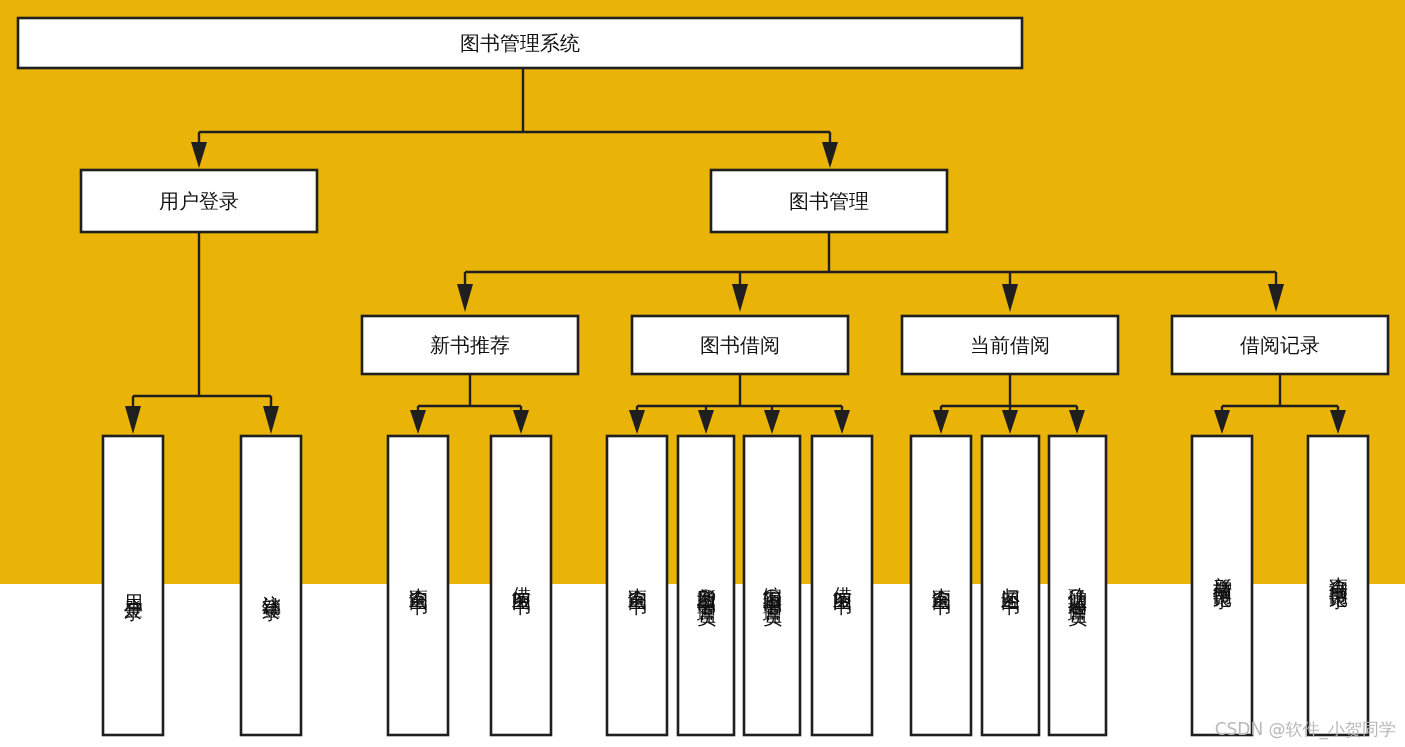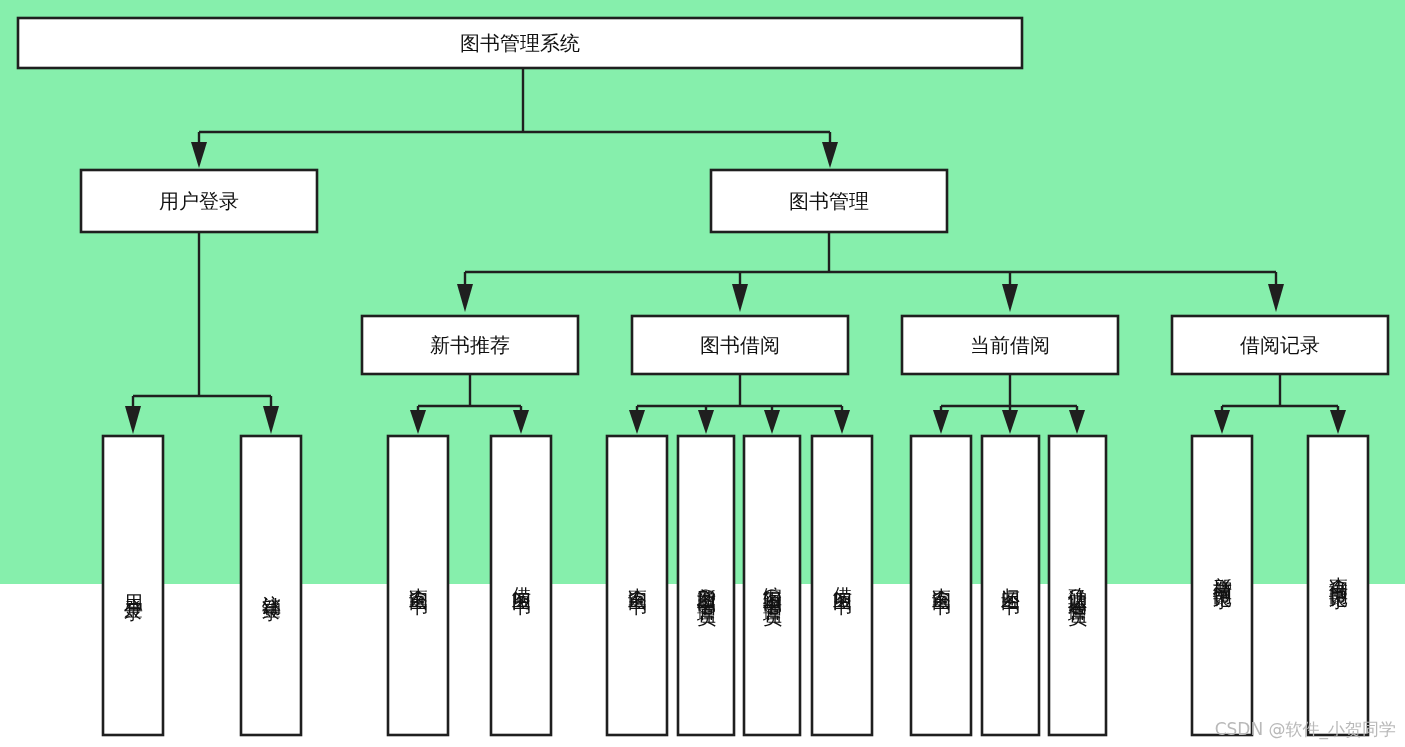--- a/index.html
+++ b/index.html
@@ -11,21 +11,21 @@
   body {
     width: 1405px;
     height: 747px;
     font-family: "DejaVu Sans", "Liberation Sans", sans-serif;
     overflow: hidden;
   }
   #diagram-root {
     position: relative;
     width: 1405px;
     height: 584px;
-    background: #86efac;
+    background: #eab308;
   }
   svg#flowchart {
     display: block;
     width: 1405px;
     height: 747px;
   }
   .node-box {
     fill: #ffffff;
     stroke: #1f1f1f;
     stroke-width: 2.6;

